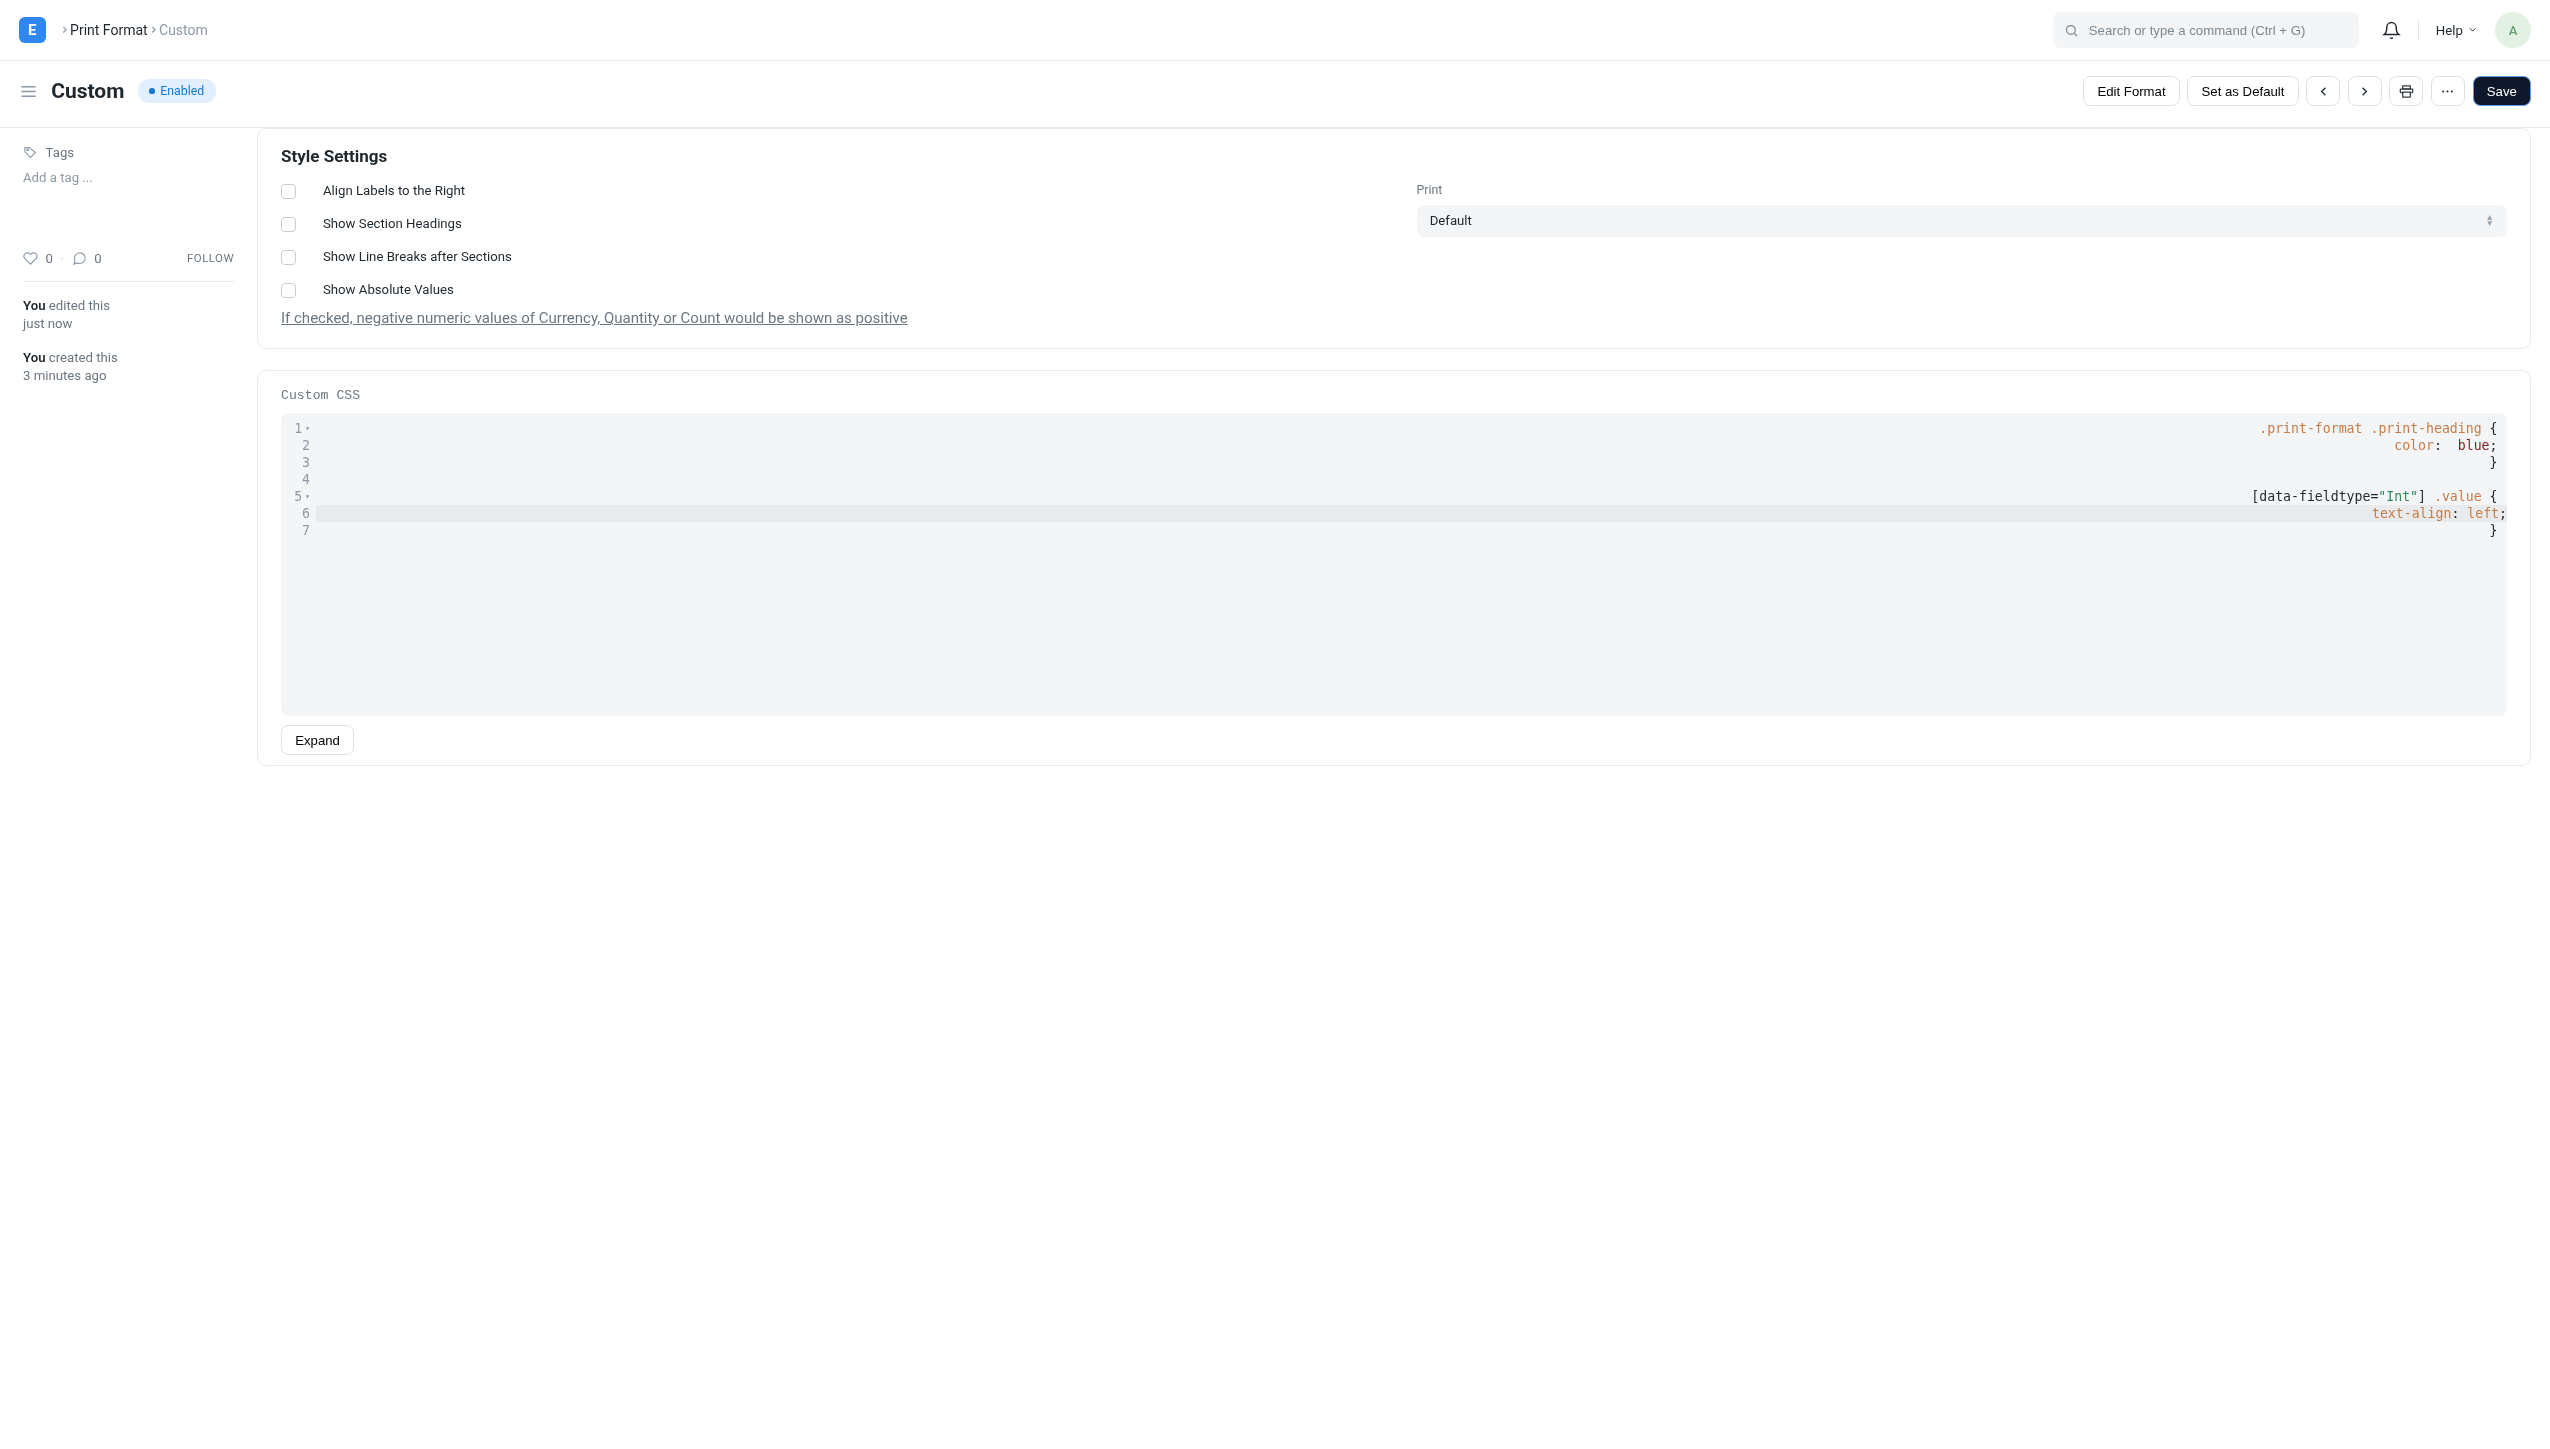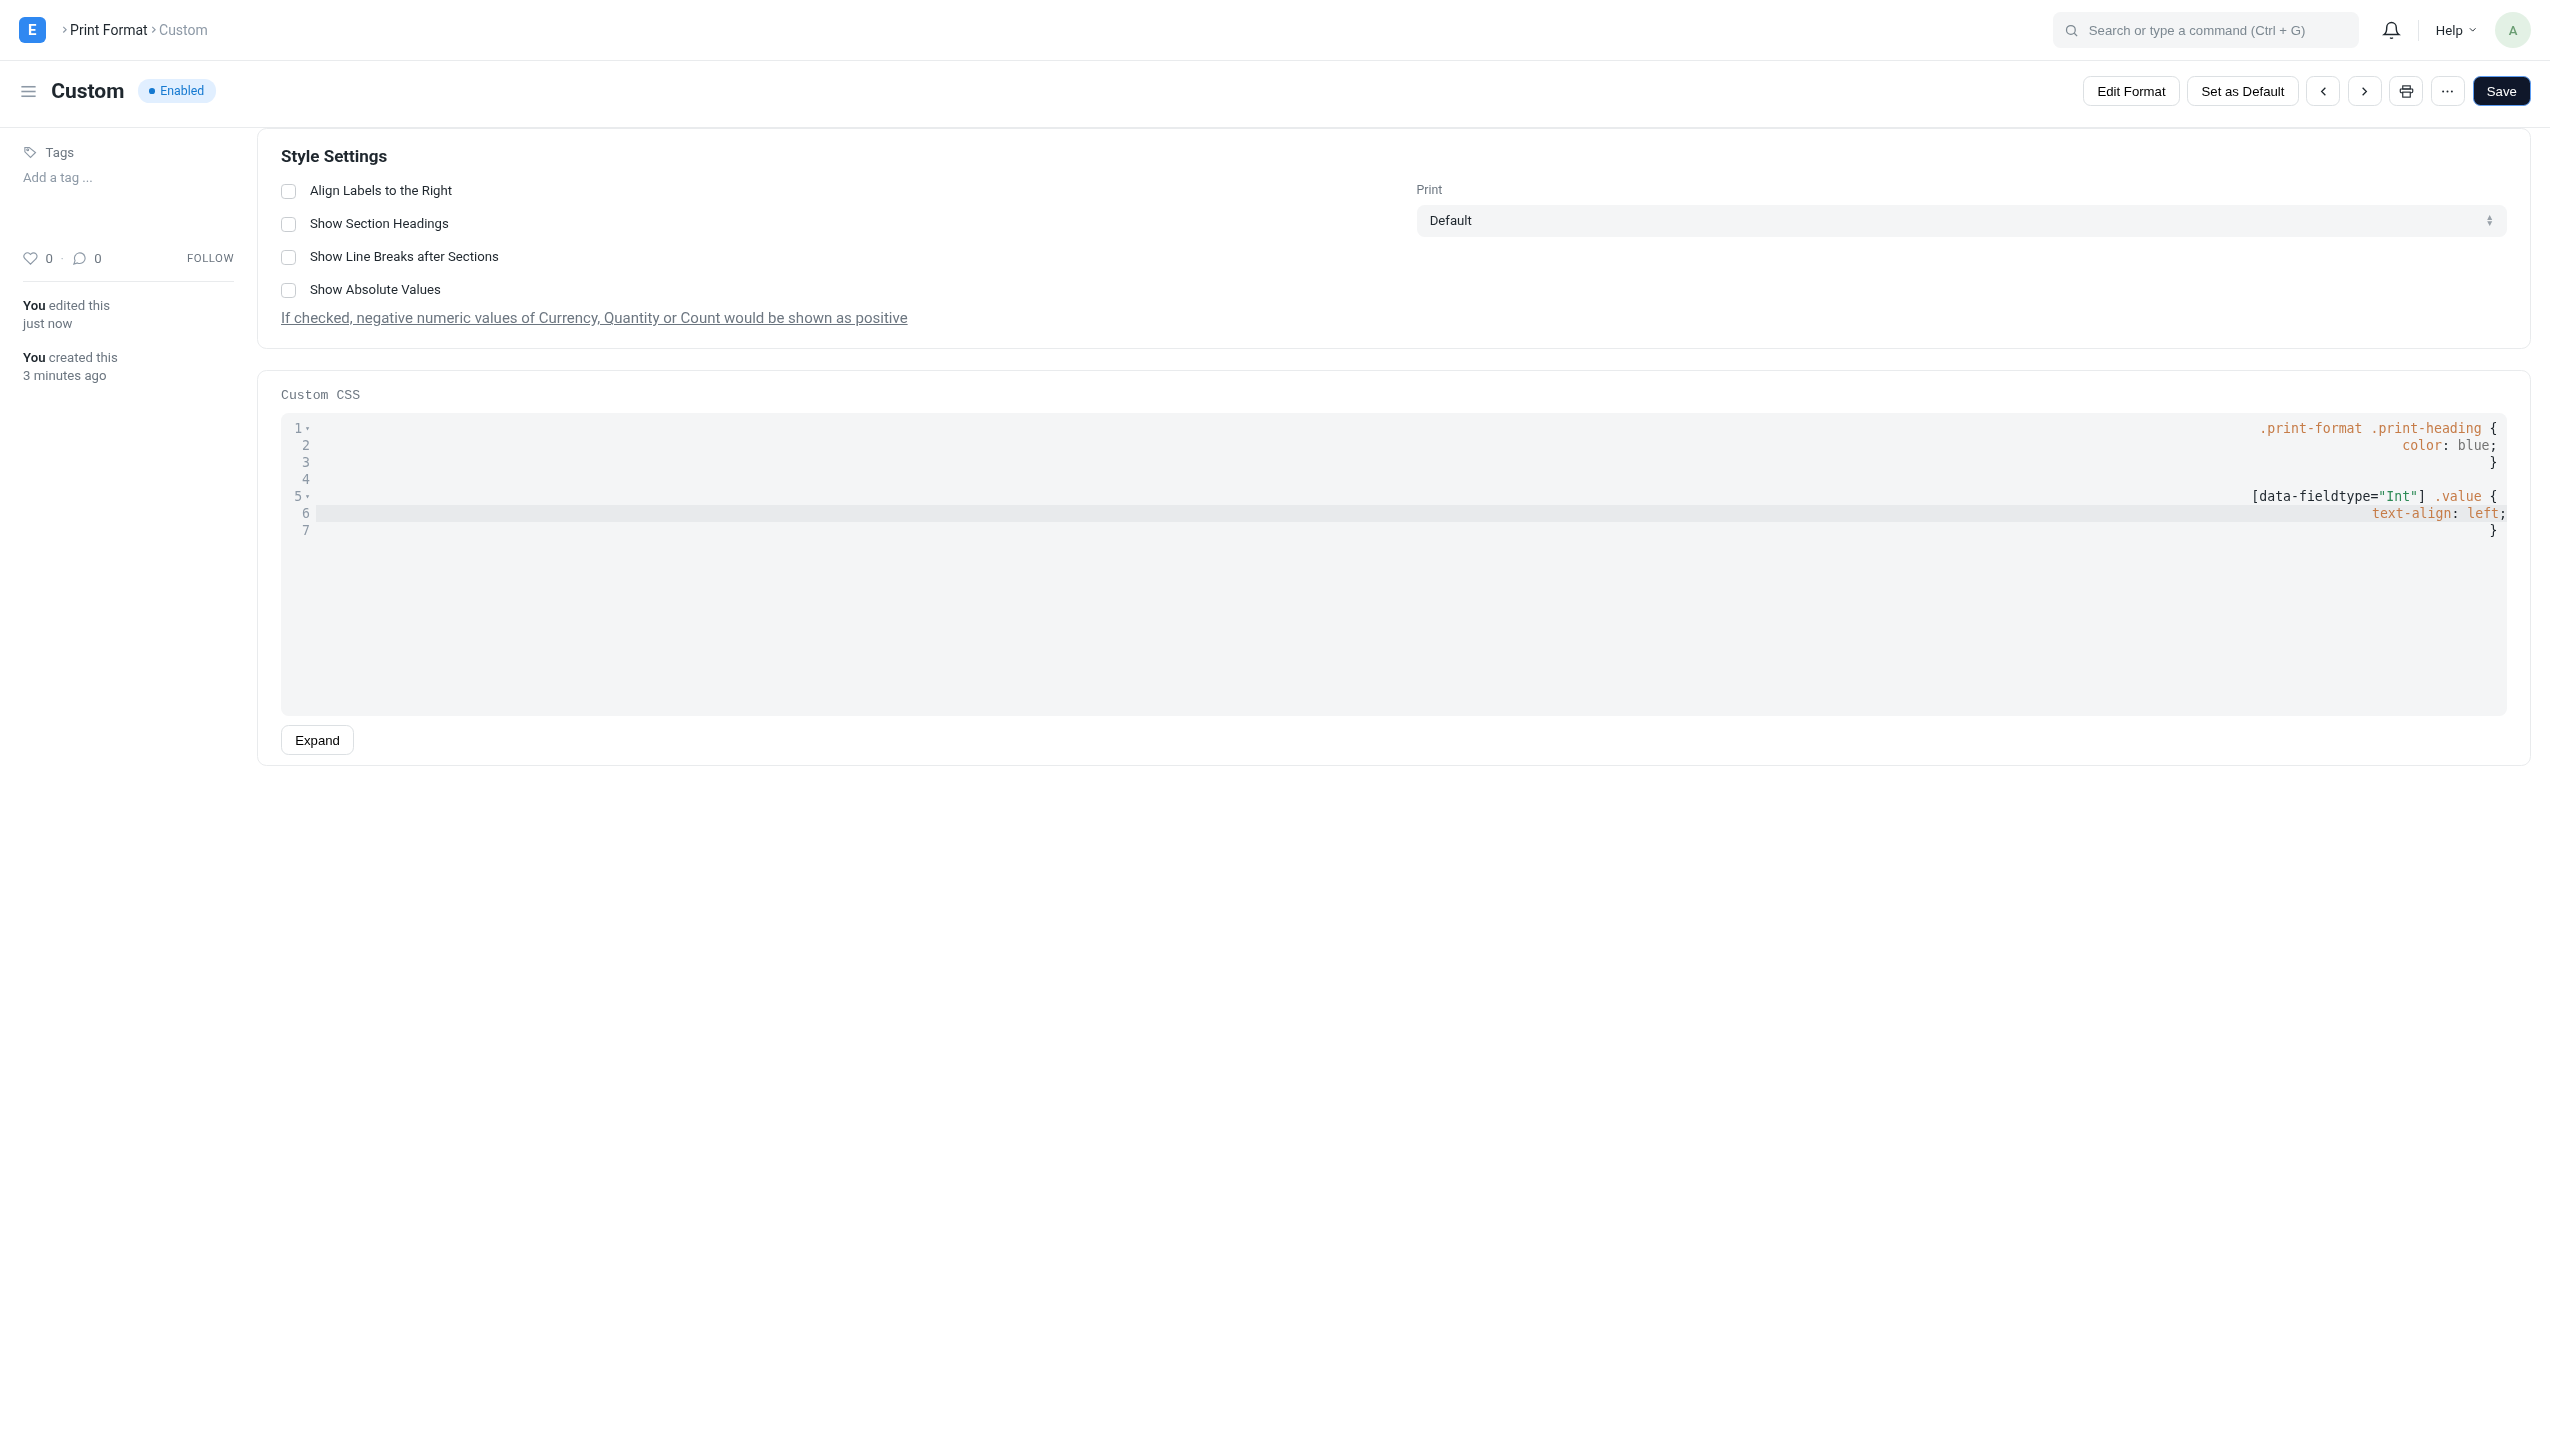--- a/index.html
+++ b/index.html
@@ -186,21 +186,21 @@
 .section-title {
   font-size: 17px;
   font-weight: 700;
   margin-bottom: 17px;
 }
 .two-col { display: flex; gap: 45px; }
 .col { flex: 1; }
 .chk-row {
   display: flex;
   align-items: flex-start;
-  gap: 14px;
+  gap: 27px;
   margin-bottom: 17px;
 }
 .chk {
   width: 15px;
   height: 15px;
   border: 1.5px solid #c8ccd0;
   border-radius: 3.8px;
   flex-shrink: 0;
   margin-top: 0.9px;
 }
@@ -255,21 +255,21 @@
 }
 .code-body .line { height: 17px; white-space: pre; }
 .code-body .line.hl { background: #e8eaec; margin-left:-5.7px; padding-left:5.7px; margin-right:-9.5px; }
 .tok-sel { color: #c67c48; }
 .tok-prop { color: #c67c48; }
 .tok-val { color: #c67c48; }
 .tok-punc { color: #1f272e; }
 .tok-attr { color: #1f272e; }
 .tok-str { color: #2e8b57; }
 .tok-class { color: #c67c48; }
-.tok-blue { color: #737373; }
+.tok-blue { color: #7f1d1d; margin-left: 8px; }
 .expand-btn {
   margin-top: 9.5px;
   display: inline-block;
 }
 svg { display: block; }
 </style>
 </head>
 <body>
 
 <div class="navbar">

